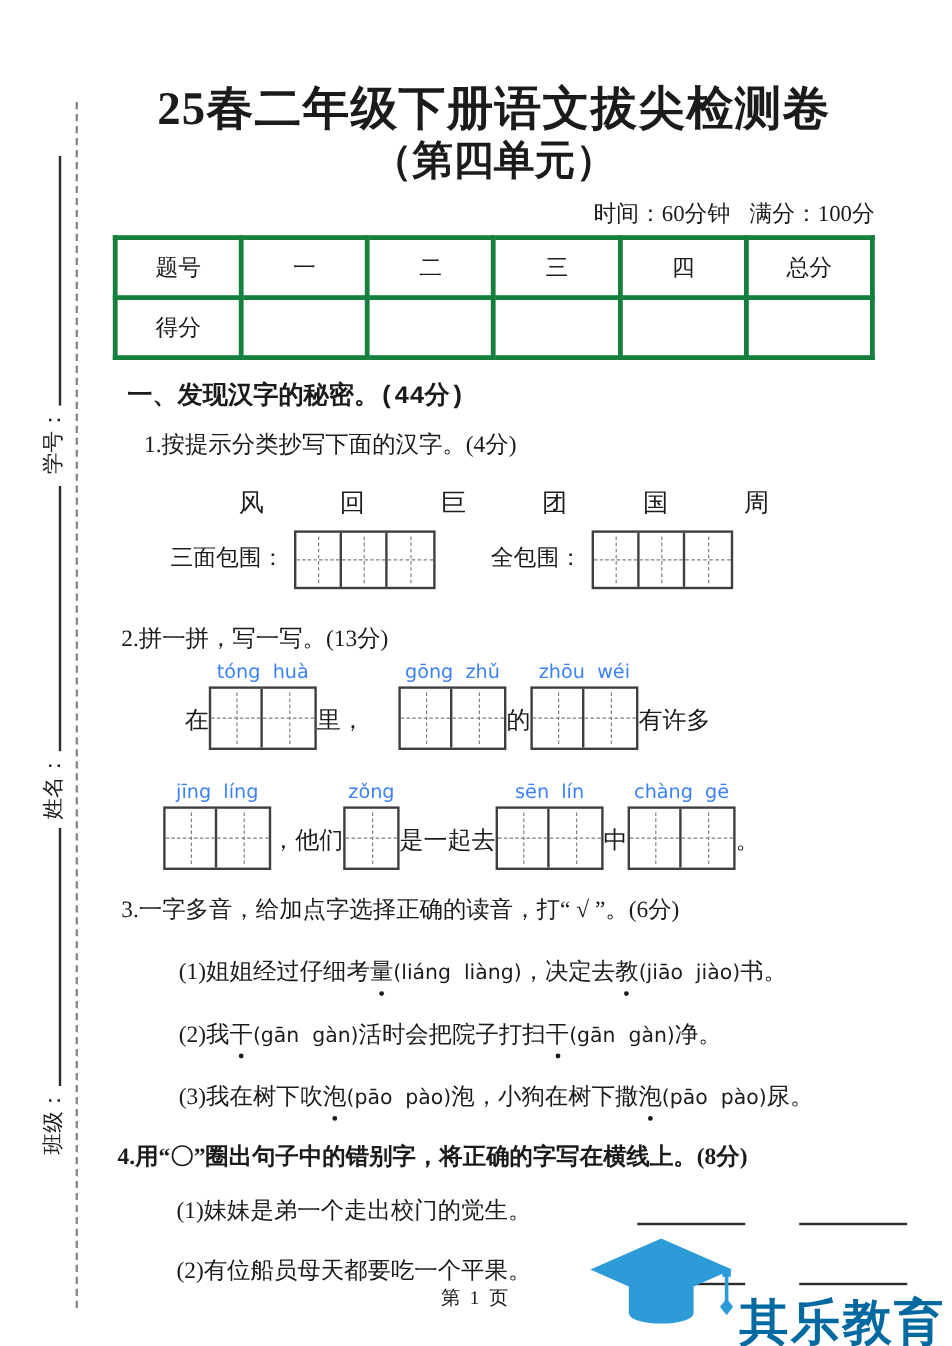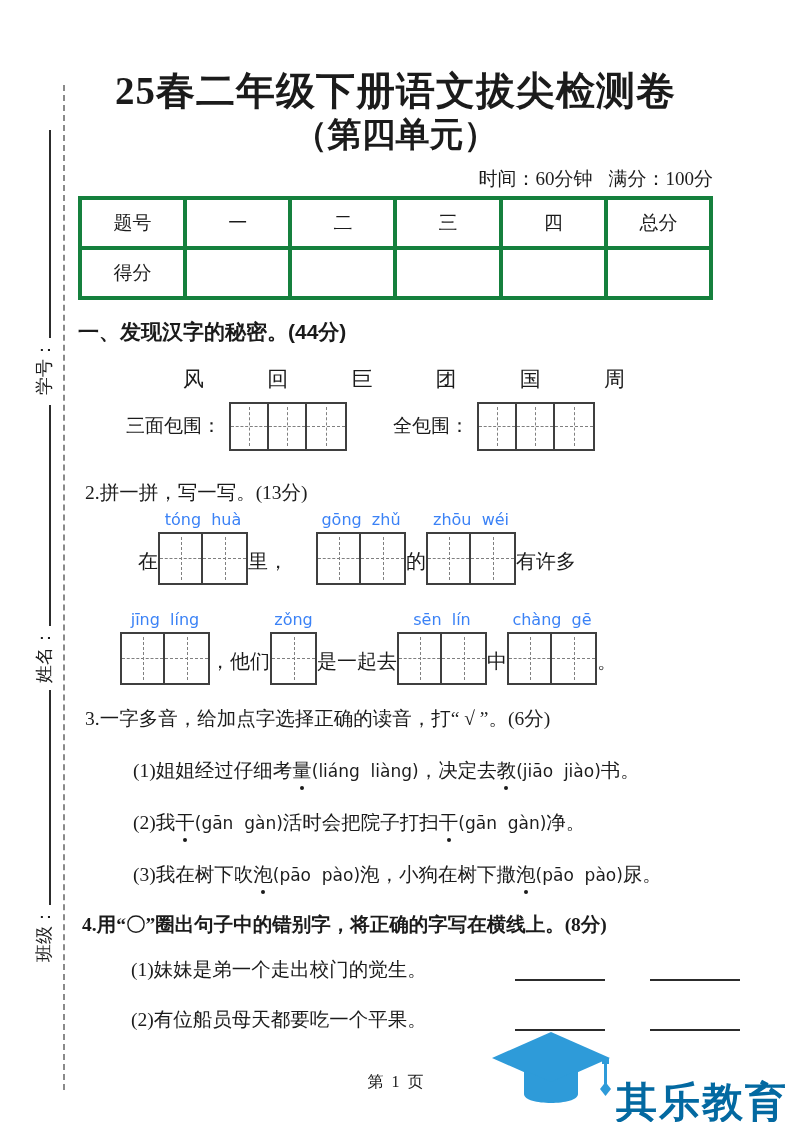--- a/index.html
+++ b/index.html
@@ -18,32 +18,32 @@
     display:flex;align-items:flex-end;height:24px;
     font-size:18px;white-space:nowrap;z-index:1;
   }
   .side-group .lbl{line-height:22px;}
   .side-blank{flex:1;border-bottom:2px solid #2c2c2c;margin:0 0 4px 3px;}
   #sg-xuehao{left:31px;top:395px;width:265px;}
   #sg-xingming{left:31px;top:683px;width:278px;}
   #sg-banji{left:31px;top:962px;width:272px;}
 
   
-  .content{position:absolute;left:78px;top:0;width:635px;z-index:1;}
+  .content{position:absolute;left:94px;top:0;width:635px;z-index:1;}
   .title1{margin-top:70px;text-align:center;font-size:39px;font-weight:bold;line-height:1.1;letter-spacing:1px;}
   .title2{text-align:center;font-size:34px;font-weight:bold;line-height:1.15;margin-top:2px;}
   .meta{display:flex;justify-content:flex-end;gap:16px;font-size:19px;margin-top:12px;line-height:26px;}
 
   table.score{width:100%;border-collapse:collapse;table-layout:fixed;margin-top:4px;}
   table.score td{
     border:4px solid #15803d;height:46px;text-align:center;
     font-size:19px;padding:0;
   }
 
-  .sec-head{margin-top:18px;font-family:Liberation Sans, sans-serif;font-weight:bold;font-size:21px;line-height:28px;}
+  .sec-head{margin-top:18px;font-family:Liberation Mono, monospace;font-weight:bold;font-size:21px;line-height:28px;margin-left:12px;}
   .stem{font-size:19.5px;line-height:28px;}
   .q1-stem{margin-top:12px;padding-left:26px;}
   .q2-stem{margin-top:28px;padding-left:7px;}
   .q3-stem{margin-top:20px;padding-left:7px;}
   .q4-stem{margin-top:22px;padding-left:4px;font-weight:600;}
 
   .hanzi-row{display:flex;justify-content:space-between;padding:0 88px 0 105px;margin-top:18px;font-size:21px;line-height:30px;}
 
   
   .cells{display:flex;border:2px solid #3f3f3f;background:#fff;}
@@ -131,20 +131,21 @@
       <td></td>
       <td></td>
       <td></td>
       <td></td>
     </tr>
   </tbody>
     </table>
 
   <div class="sec-head">一、发现汉字的秘密。(44分)</div>
 
+  <div class="stem q1-stem">1.按提示分类抄写下面的汉字。(4分)</div>
   <div class="hanzi-row">
     <span>风</span>
     <span>回</span>
     <span>巨</span>
     <span>团</span>
     <span>国</span>
     <span>周</span>
   </div>
   <div class="q1-grids">
     <span class="glabel">三面包围：</span>

